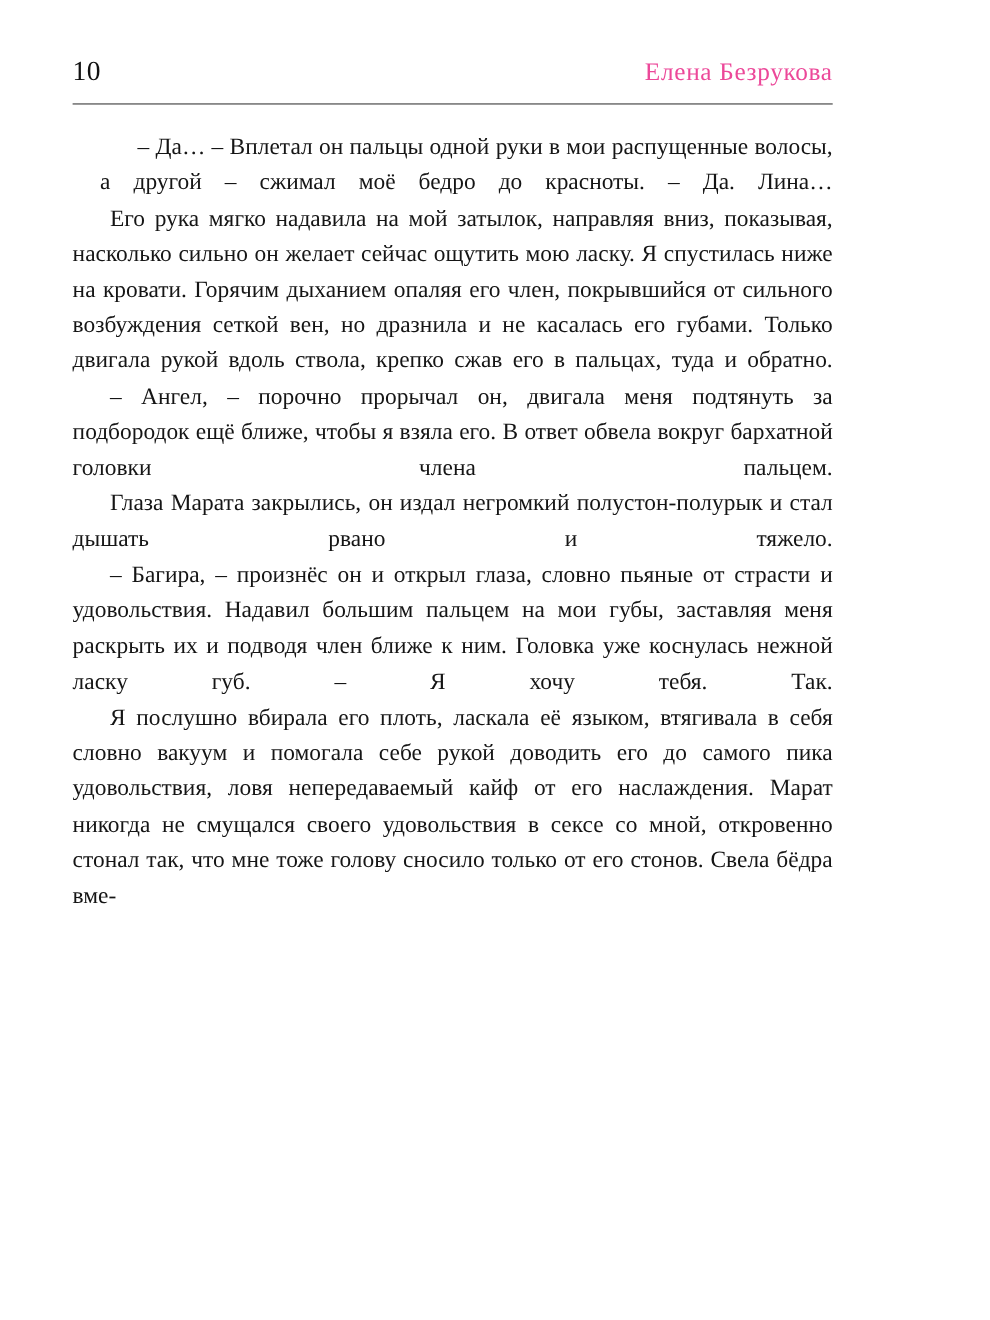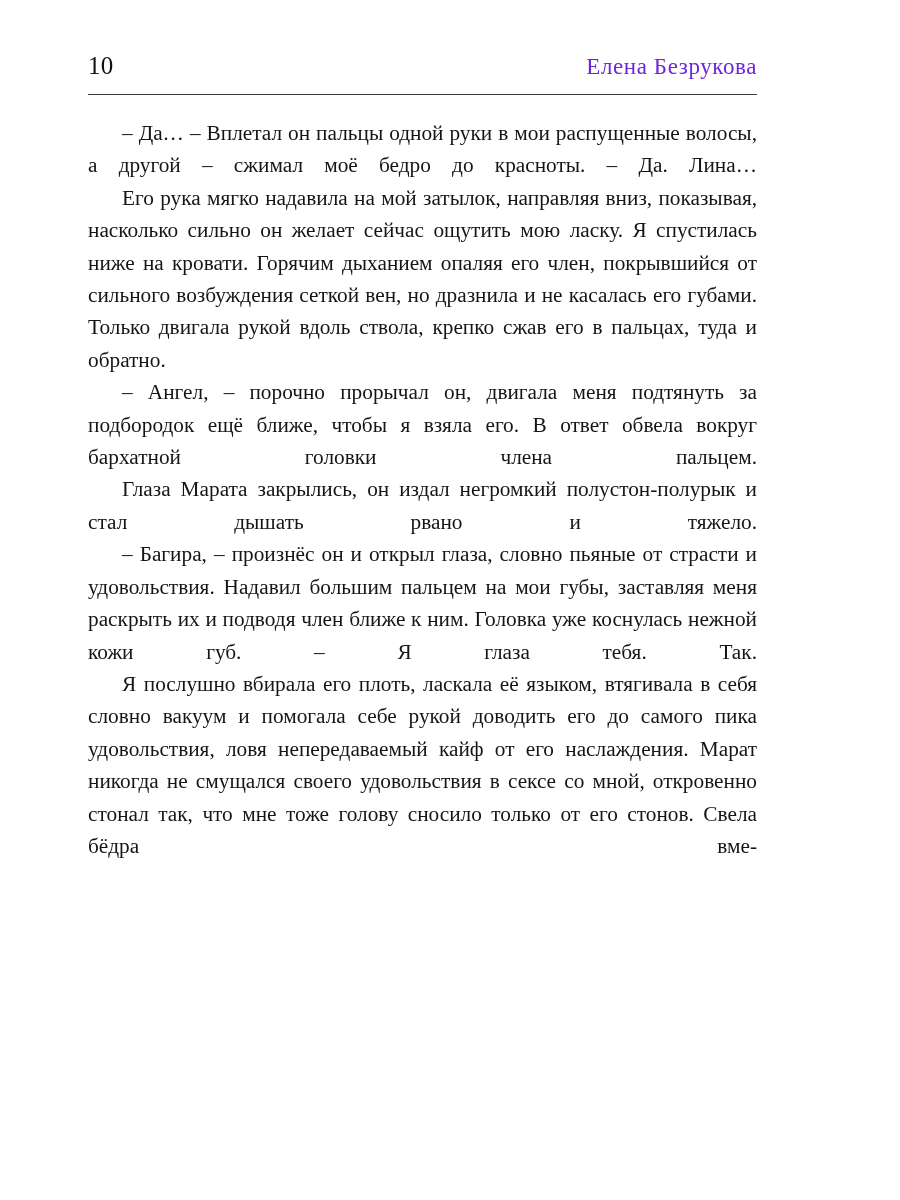--- a/index.html
+++ b/index.html
@@ -12,38 +12,38 @@
     height: 1200px;
     overflow: hidden;
     font-family: "Liberation Serif", serif;
     color: #1a1a1a;
   }
   .page {
     position: relative;
     width: 900px;
     height: 1200px;
     box-sizing: border-box;
-    padding: 52px 143px 0 88px;
+    padding: 52px 143px 0 66px;
   }
   .header {
     display: flex;
     align-items: baseline;
     justify-content: space-between;
     margin-bottom: 8px;
     padding-bottom: 6px;
   }
   .header-page-number {
     font-size: 25px;
     letter-spacing: 0.3px;
     color: #111;
   }
   .header-author {
     font-size: 23px;
     letter-spacing: 0.6px;
-    color: #6d28d9;
+    color: #ec4899;
   }
   .rule {
     border: 0;
     border-top: 1px solid #3a3a3a;
     margin: 0 0 22px 0;
     width: 100%;
   }
   .body-text {
     font-size: 21.3px;
     line-height: 32.4px;
@@ -51,20 +51,21 @@
     text-justify: inter-word;
     hyphens: manual;
     color: #151515;
   }
   .body-text p {
     margin: 0;
     text-indent: 34px;
   }
   .body-text p:first-child {
     text-indent: 34px;
+    margin-left: 25px;
   }
   
   .body-text p.justify-all {
     text-align-last: justify;
   }
 </style>
 </head>
 <body>
 
 <div class="page">
@@ -73,17 +74,17 @@
     <span class="header-page-number">10</span>
     <span class="header-author">Елена Безрукова</span>
   </div>
   <hr class="rule">
 
   <div class="body-text">
     <p class="justify-all">– Да… – Вплетал он пальцы одной руки в мои распущенные волосы, а другой – сжимал моё бедро до красноты. – Да. Лина…</p>
     <p class="justify-all">Его рука мягко надавила на мой затылок, направляя вниз, показывая, насколько сильно он желает сейчас ощутить мою ласку. Я спустилась ниже на кровати. Горячим дыханием опаляя его член, покрывшийся от сильного возбуждения сеткой вен, но дразнила и не касалась его губами. Только двигала рукой вдоль ствола, крепко сжав его в пальцах, туда и обратно.</p>
     <p class="justify-all">– Ангел, – порочно прорычал он, двигала меня подтянуть за подбородок ещё ближе, чтобы я взяла его. В ответ обвела вокруг бархатной головки члена пальцем.</p>
     <p class="justify-all">Глаза Марата закрылись, он издал негромкий полустон-полурык и стал дышать рвано и тяжело.</p>
-    <p class="justify-all">– Багира, – произнёс он и открыл глаза, словно пьяные от страсти и удовольствия. Надавил большим пальцем на мои губы, заставляя меня раскрыть их и подводя член ближе к ним. Головка уже коснулась нежной кожи губ. – Я глаза тебя. Так.</p>
+    <p class="justify-all">– Багира, – произнёс он и открыл глаза, словно пьяные от страсти и удовольствия. Надавил большим пальцем на мои губы, заставляя меня раскрыть их и подводя член ближе к ним. Головка уже коснулась нежной ласку губ. – Я хочу тебя. Так.</p>
     <p class="justify-all">Я послушно вбирала его плоть, ласкала её языком, втягивала в себя словно вакуум и помогала себе рукой доводить его до самого пика удовольствия, ловя непередаваемый кайф от его наслаждения. Марат никогда не смущался своего удовольствия в сексе со мной, откровенно стонал так, что мне тоже голову сносило только от его стонов. Свела бёдра вме-</p>
   </div>
 
 </div>
 
 </body></html>

